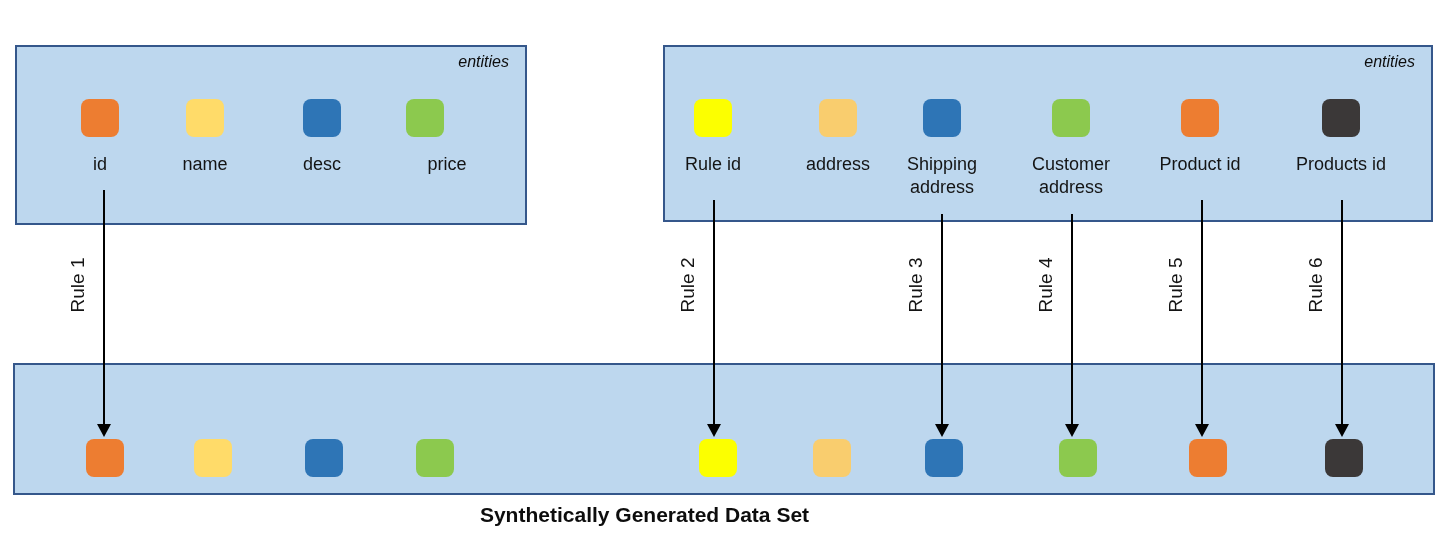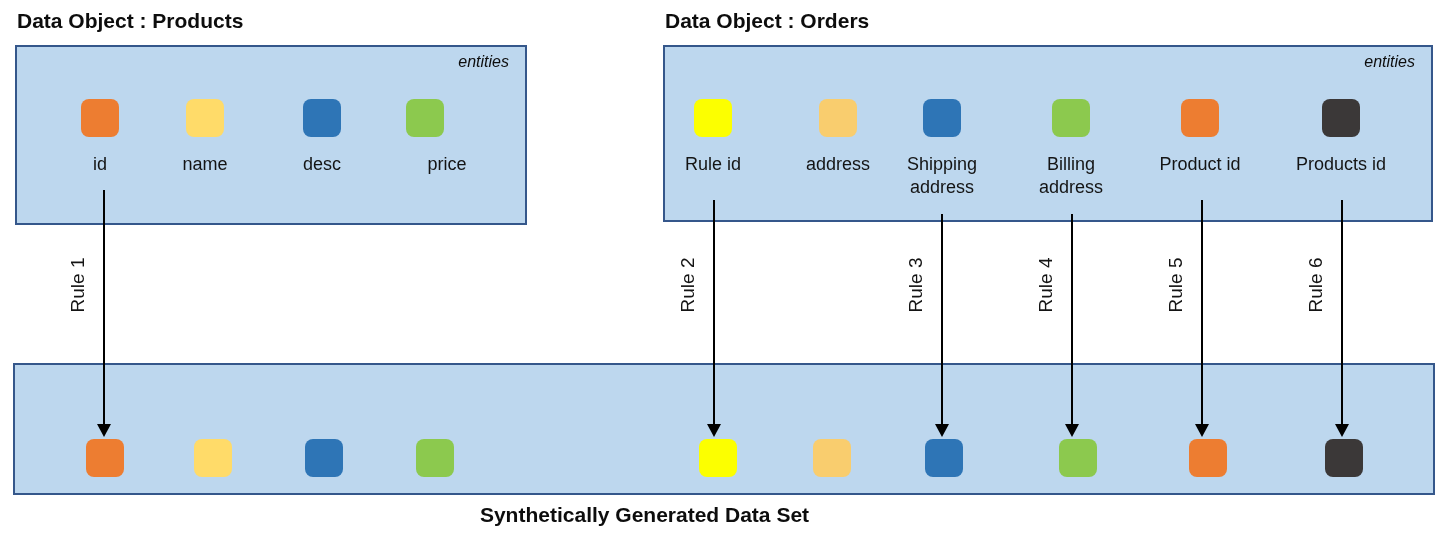--- a/index.html
+++ b/index.html
@@ -74,25 +74,23 @@
     font-size: 21px;
     font-weight: bold;
     color: #0d0d0d;
   }
 </style>
 </head>
 <body>
 
 <div id="canvas">
 
-  <div class="obj-title" style="left: 17px; top: 9px;">Data Object : Products</div>
   <div class="box" style="left: 15px; top: 45px; width: 512px; height: 180px; background: rgb(189, 215, 238); border-color: rgb(53, 87, 139);"></div>
   <div class="entities-label" style="left: 15px; top: 53px; width: 494px; text-align: right;">entities</div>
 
-  <div class="obj-title" style="left: 665px; top: 9px;">Data Object : Orders</div>
   <div class="box" style="left: 663px; top: 45px; width: 770px; height: 177px; background: rgb(189, 215, 238); border-color: rgb(53, 87, 139);"></div>
   <div class="entities-label" style="left: 663px; top: 53px; width: 752px; text-align: right;">entities</div>
 
   <div class="box" style="left: 13px; top: 363px; width: 1422px; height: 132px; background: rgb(189, 215, 238); border-color: rgb(53, 87, 139);"></div>
   <div class="caption">Synthetically Generated Data Set</div>
 
   <div id="generated-layer">
       <div class="entity-square" style="left: 81px; top: 99px; background: rgb(237, 125, 49);"></div>
       <div class="entity-label" style="left: 100px; top: 153px; white-space: nowrap; transform: translateX(-50%);">id</div>
       <div class="entity-square" style="left: 186px; top: 99px; background: rgb(255, 219, 105);"></div>
@@ -101,21 +99,21 @@
       <div class="entity-label" style="left: 322px; top: 153px; white-space: nowrap; transform: translateX(-50%);">desc</div>
       <div class="entity-square" style="left: 406px; top: 99px; background: rgb(140, 201, 78);"></div>
       <div class="entity-label" style="left: 425px; top: 153px; white-space: nowrap; transform: translateX(-50%); padding-left: 44px;">price</div>
       <div class="entity-square" style="left: 694px; top: 99px; background: rgb(252, 255, 0);"></div>
       <div class="entity-label" style="left: 713px; top: 153px; white-space: nowrap; transform: translateX(-50%);">Rule id</div>
       <div class="entity-square" style="left: 819px; top: 99px; background: rgb(249, 205, 110);"></div>
       <div class="entity-label" style="left: 838px; top: 153px; white-space: nowrap; transform: translateX(-50%);">address</div>
       <div class="entity-square" style="left: 923px; top: 99px; background: rgb(46, 117, 182);"></div>
       <div class="entity-label" style="left: 894px; top: 153px; width: 96px;">Shipping address</div>
       <div class="entity-square" style="left: 1052px; top: 99px; background: rgb(140, 201, 78);"></div>
-      <div class="entity-label" style="left: 1023px; top: 153px; width: 96px;">Billing address</div>
+      <div class="entity-label" style="left: 1023px; top: 153px; width: 96px;">Customer address</div>
       <div class="entity-square" style="left: 1181px; top: 99px; background: rgb(237, 125, 49);"></div>
       <div class="entity-label" style="left: 1200px; top: 153px; white-space: nowrap; transform: translateX(-50%);">Product id</div>
       <div class="entity-square" style="left: 1322px; top: 99px; background: rgb(59, 56, 56);"></div>
       <div class="entity-label" style="left: 1341px; top: 153px; white-space: nowrap; transform: translateX(-50%);">Products id</div>
       <div class="arrow-line" style="left: 103px; top: 190px; height: 234px; background: rgb(0, 0, 0);"></div>
       <div class="arrow-head" style="left: 97px; top: 424px; border-top-color: rgb(0, 0, 0);"></div>
       <div class="rule-label" style="left: 33px; top: 274px;">Rule 1</div>
       <div class="arrow-line" style="left: 713px; top: 200px; height: 224px; background: rgb(0, 0, 0);"></div>
       <div class="arrow-head" style="left: 707px; top: 424px; border-top-color: rgb(0, 0, 0);"></div>
       <div class="rule-label" style="left: 643px; top: 274px;">Rule 2</div>

